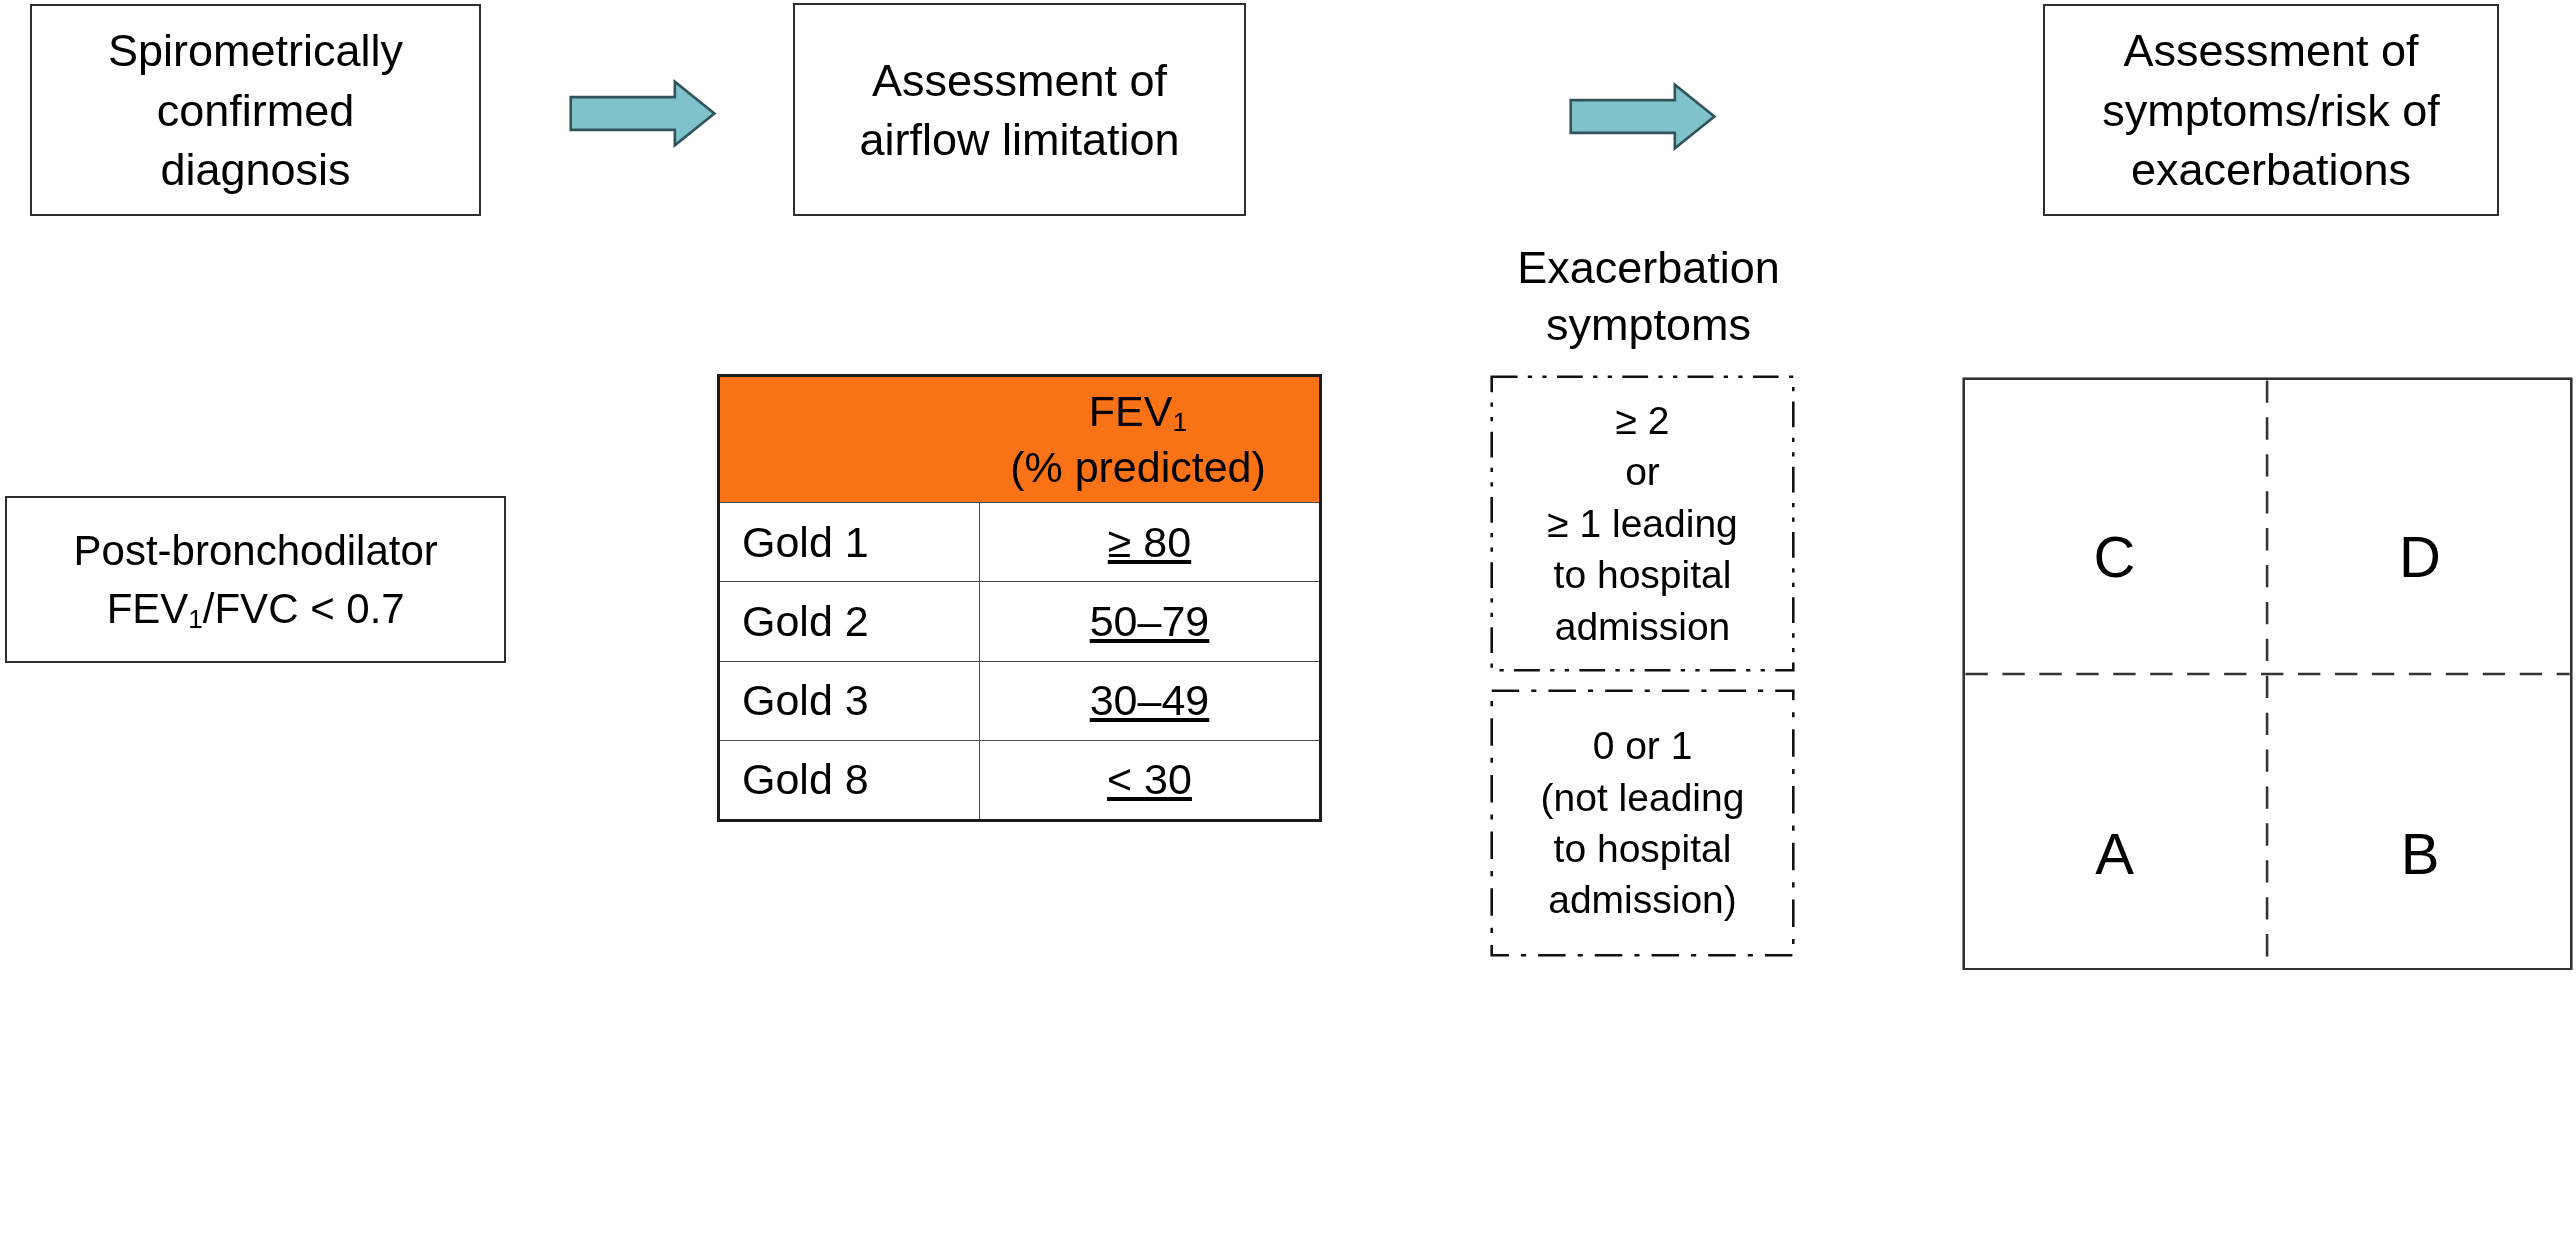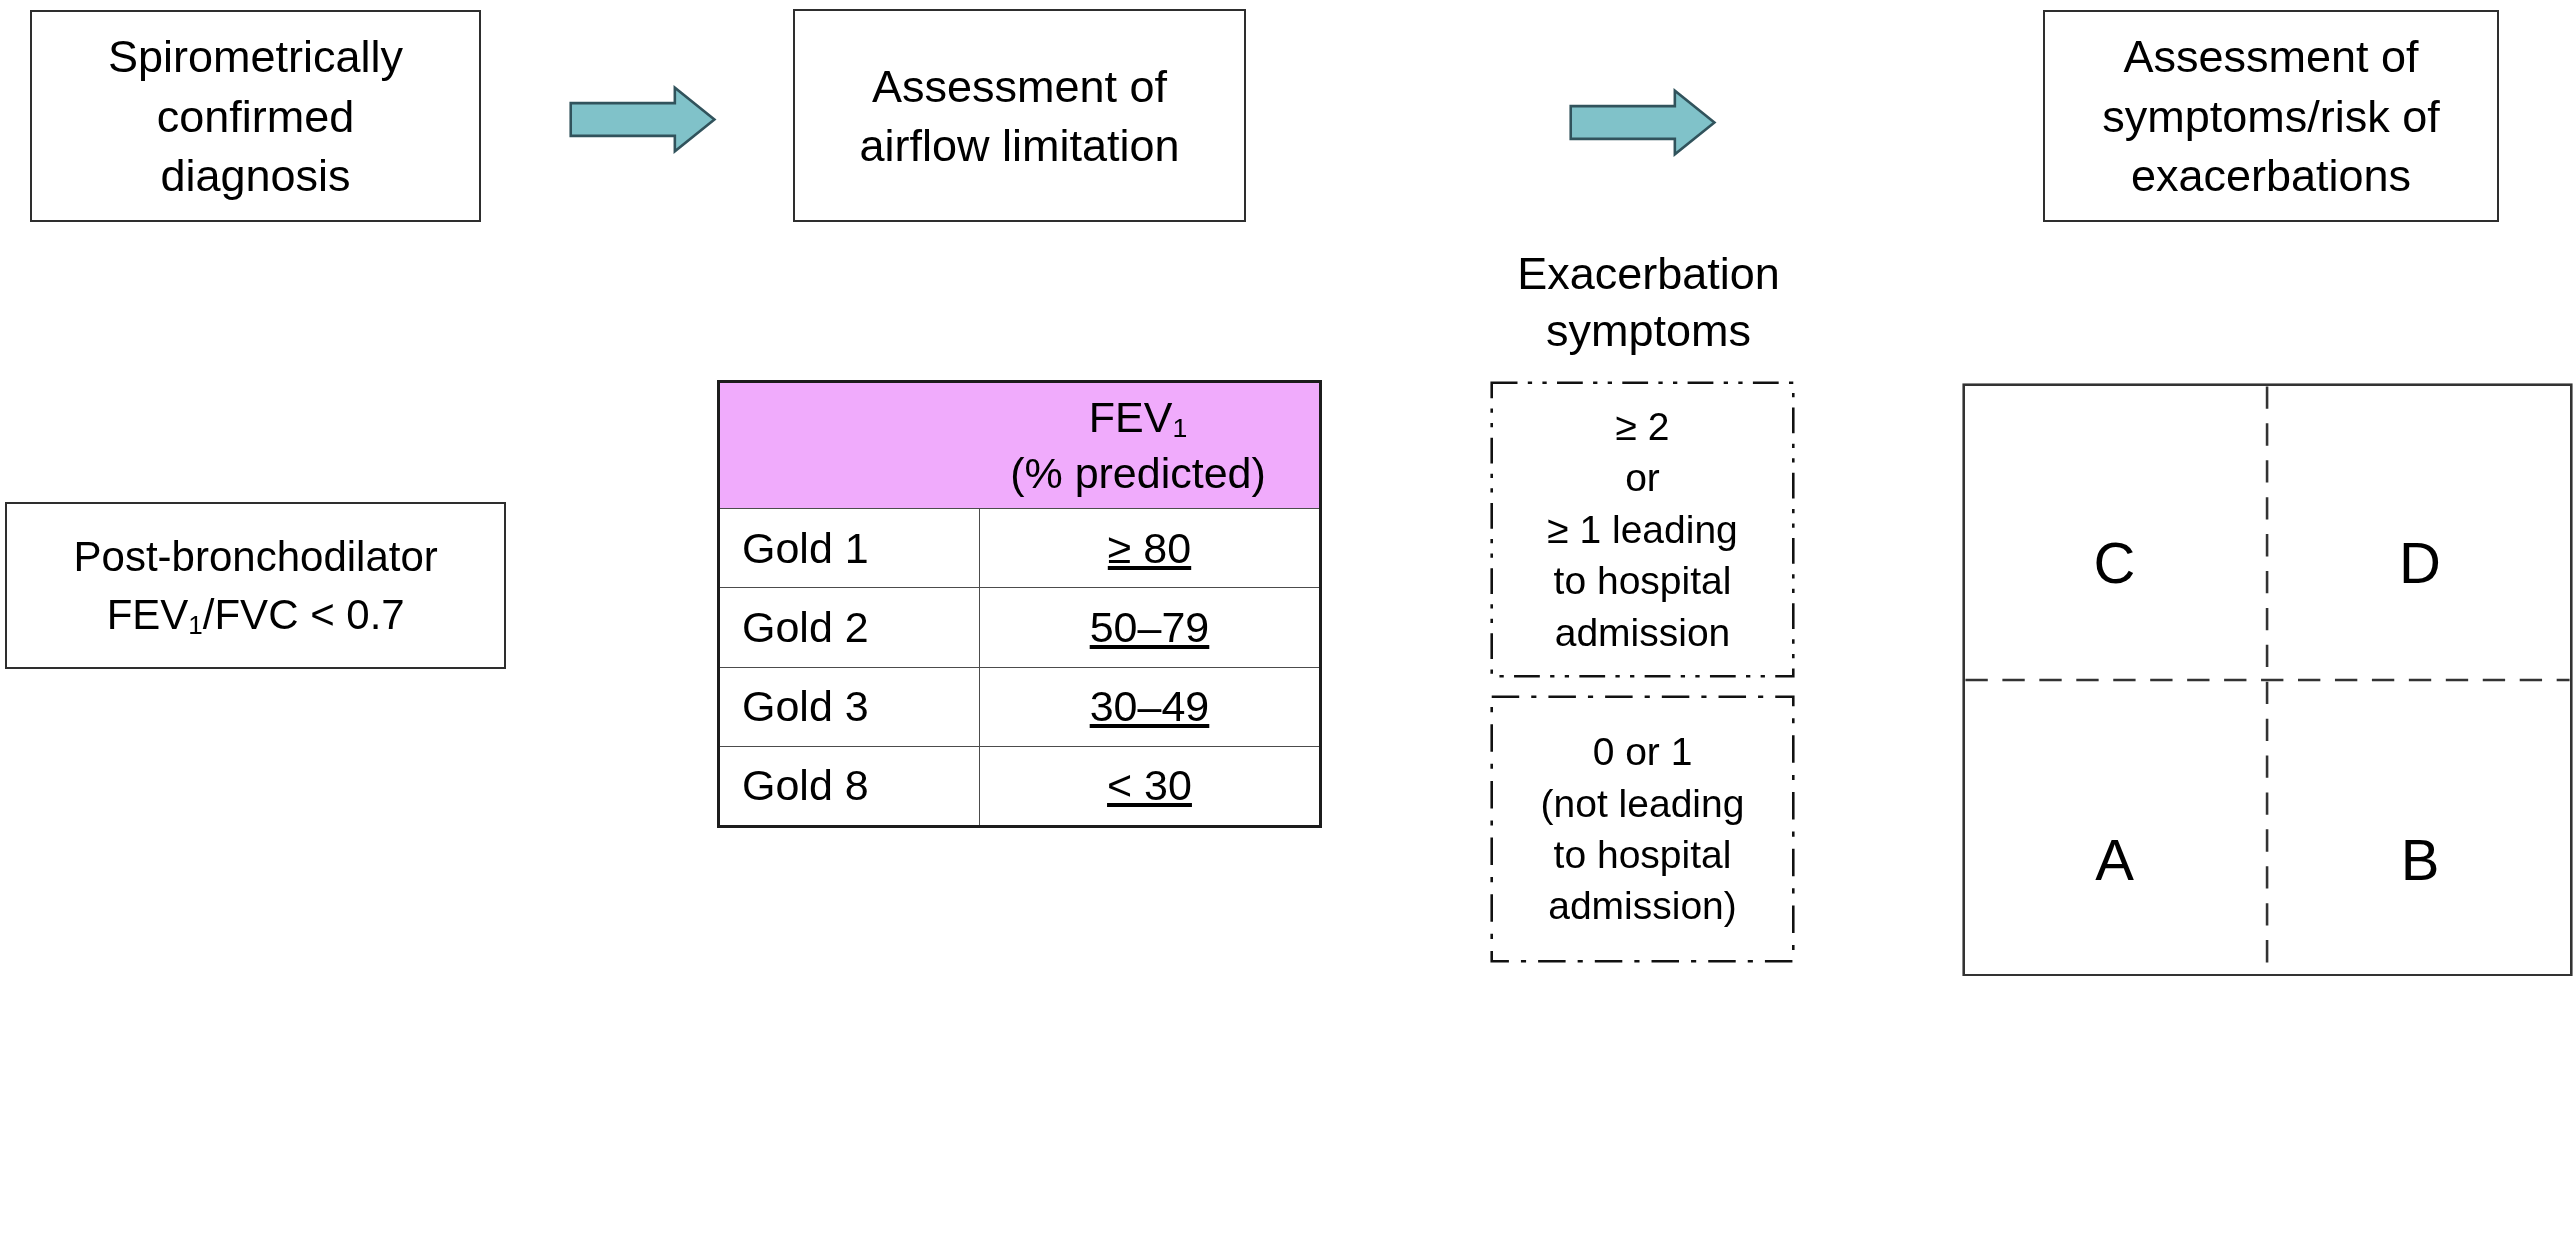--- a/index.html
+++ b/index.html
@@ -3,21 +3,20 @@
 <meta charset="utf-8">
 <style>
   html, body { margin: 0; padding: 0; background: #ffffff; }
   #canvas {
     position: relative;
     width: 2576px;
     height: 970px;
     background: #ffffff;
     font-family: "Liberation Sans", "DejaVu Sans", sans-serif;
     color: #000;
-    margin-top: 6px;
   }
   .abs { position: absolute; box-sizing: border-box; }
 
   
   .solid-box {
     border: 2.6px solid #2e2e2e;
     display: flex;
     align-items: center;
     justify-content: center;
     text-align: center;
@@ -149,21 +148,21 @@
   </div>
 
   <div class="abs solid-box" style="left:5.2px; top:496px; width:501px; height:167px;">
     <div class="pb-text">
       <div>Post-bronchodilator</div>
       <div><span>FEV</span><sub class="fsub">1</sub><span>/FVC &lt; 0.7</span></div>
     </div>
   </div>
 
   <div class="abs fev-table" style="left:717px; top:374px; width:605px; height:448px;">
-    <div class="fev-header" style="background-color: #f0abfc;">
+    <div class="fev-header" style="background-color: #f97316;">
       <div class="spacer"></div>
       <div class="htext"><span>FEV</span><sub class="fsub">1</sub><br><span>(% predicted)</span></div>
     </div>
     <div class="fev-row">
       <div class="grade">Gold 1</div>
       <div class="value">≥ 80</div>
     </div>
     <div class="fev-row">
       <div class="grade">Gold 2</div>
       <div class="value">50–79</div>

